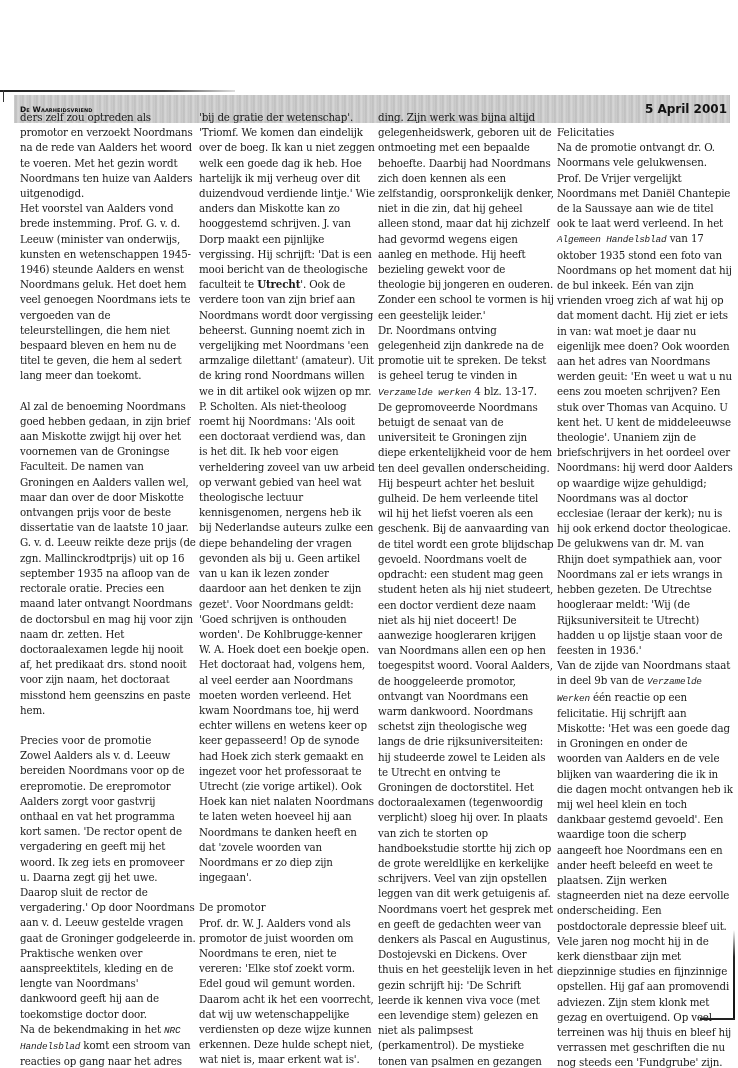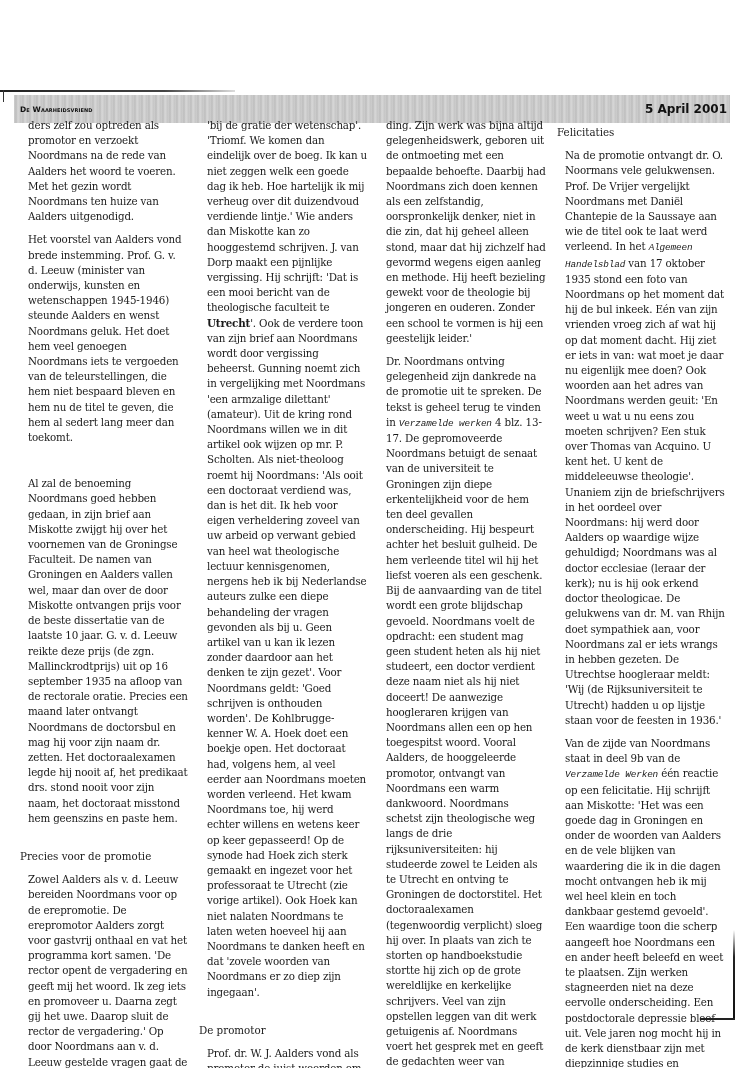--- a/index.html
+++ b/index.html
@@ -5,21 +5,21 @@
   html, body { margin: 0; padding: 0; background: #ffffff; }
   body { width: 738px; height: 1068px; position: relative; overflow: hidden; font-family: "DejaVu Serif", serif; color: #1a1a1a; }
   .top-rule { position: absolute; left: 0; top: 90px; width: 235px; height: 2px; background: linear-gradient(to right, #222 0%, #444 70%, rgba(80,80,80,0.2) 100%); }
   .left-tick { position: absolute; left: 3px; top: 90px; width: 1px; height: 12px; background: #333; }
   .header-band { position: absolute; left: 14px; top: 95px; width: 716px; height: 28px; background: repeating-linear-gradient(90deg, #cfcfcf 0px, #bdbdbd 2px, #d8d8d8 4px, #c4c4c4 7px); display: flex; align-items: center; justify-content: space-between; }
   .hdr-left { font-family: "DejaVu Sans", sans-serif; font-weight: bold; font-size: 7.5px; letter-spacing: 0.1px; color: #111; padding-left: 6px; font-variant: small-caps; }
   .hdr-right { font-family: "DejaVu Sans", sans-serif; font-weight: bold; font-size: 12px; color: #111; padding-right: 3px; }
   .columns { position: absolute; left: 20px; top: 110px; width: 712px; height: 900px; }
   .col { position: absolute; top: 0; width: 176px; font-size: 10.3px; line-height: 15.2px; }
   .c1 { left: 0; } .c2 { left: 179px; } .c3 { left: 358px; } .c4 { left: 537px; }
-  .para { margin: 8px; white-space: pre-line; letter-spacing: -0.15px; }
+  .para { margin: 0; white-space: pre-line; letter-spacing: -0.15px; }
   .gap { height: 15px; }
   .heading { font-weight: normal; margin: 0; }
   .right-edge { position: absolute; left: 733px; top: 930px; width: 2px; height: 90px; background: linear-gradient(to bottom, rgba(0,0,0,0) 0%, #222 30%, #111 100%); }
   .right-foot { position: absolute; left: 700px; top: 1018px; width: 35px; height: 2px; background: #222; }
   i { font-family: Liberation Mono, monospace; font-style: italic; font-size: 9.4px; }
   b { font-weight: bold; }
 </style>
 </head>
 <body>
 

